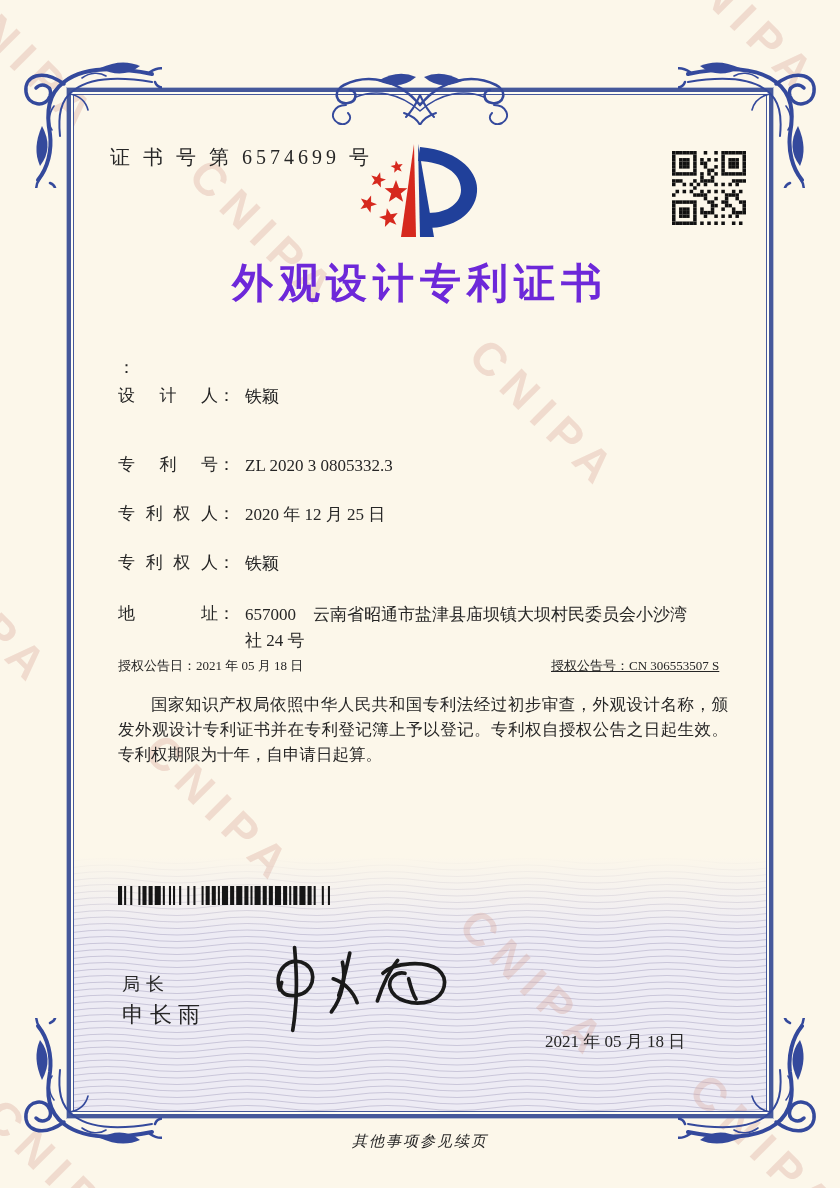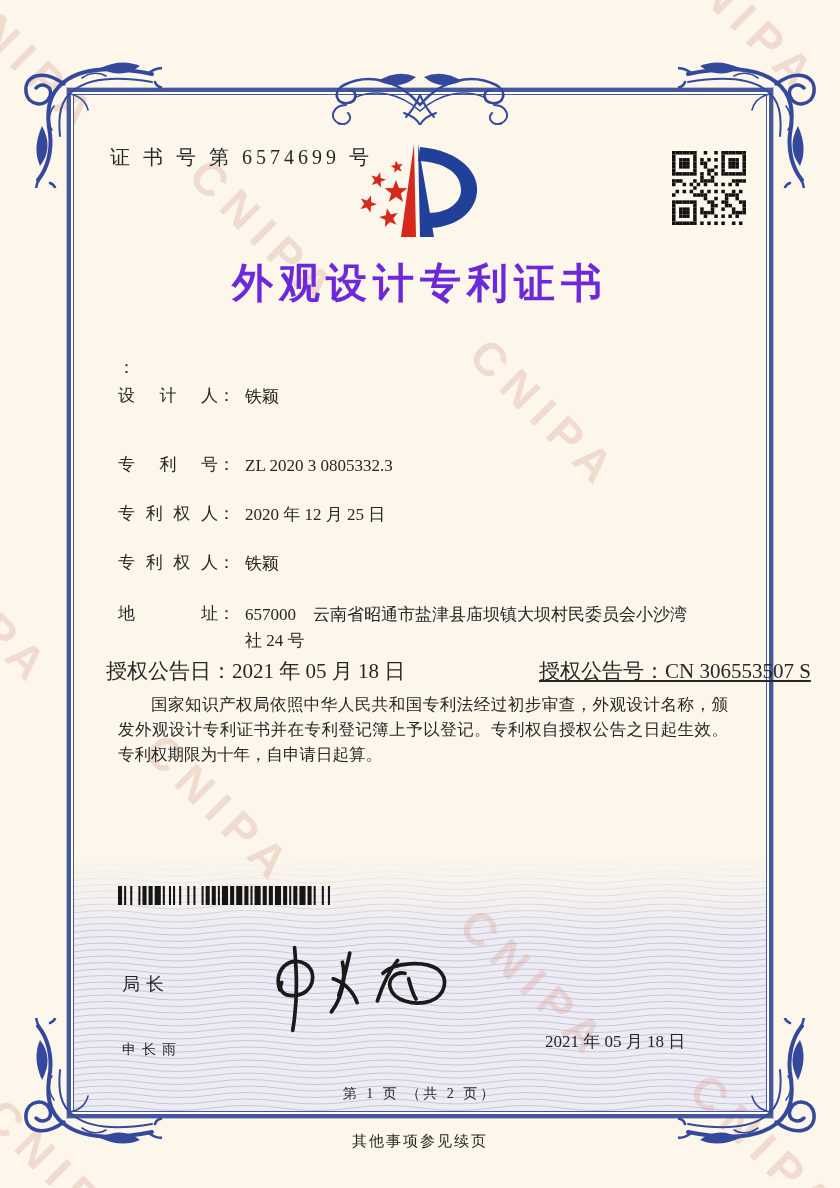--- a/index.html
+++ b/index.html
@@ -24,34 +24,34 @@
   
   .certno{position:absolute;left:110px;top:144px;z-index:5;font-size:20px;letter-spacing:4px;}
   .logo{position:absolute;left:340px;top:134px;z-index:5;}
   .qr{position:absolute;left:672px;top:151px;z-index:5;}
   .title{position:absolute;left:0;top:256px;width:100%;text-align:center;z-index:5;
          font-size:41px;font-weight:bold;letter-spacing:6px;color:#6d28d9;}
   .field{position:absolute;left:118px;z-index:5;display:flex;align-items:flex-start;font-size:17px;}
   .flabel{display:inline-block;width:100px;text-align:justify;text-align-last:justify;}
   .fcolon{display:inline-block;}
   .fvalue{display:inline-block;margin-left:10px;max-width:455px;line-height:26px;}
-  .grantrow{position:absolute;left:106px;top:657px;z-index:5;font-size:21px;display:flex;}
+  .grantrow{position:absolute;left:118px;top:657px;z-index:5;font-size:13px;display:flex;}
   .grant2{position:absolute;left:433px;top:0;text-decoration:underline;}
   .grantrow .cell{white-space:nowrap;}
   .paras{position:absolute;left:118px;top:692px;width:610px;z-index:5;font-size:16.5px;
          line-height:25px;text-align:justify;}
   .paras p{margin:0;text-indent:2em;}
   .barcode{position:absolute;left:118px;top:886px;z-index:5;}
   .signer-title{position:absolute;left:122px;top:963px;z-index:5;font-size:18px;letter-spacing:6px;margin-top:9px;}
-  .signer-name{position:absolute;left:122px;top:1000px;z-index:5;font-size:14px;letter-spacing:6px;margin-top:41px;}
+  .signer-name{position:absolute;left:122px;top:1000px;z-index:5;font-size:22px;letter-spacing:6px;}
   .signature{position:absolute;left:252px;top:942px;z-index:5;}
   .issuedate{position:absolute;left:505px;top:1030px;width:220px;text-align:center;z-index:5;font-size:17px;}
   .pageinfo{position:absolute;left:0;top:1085px;width:100%;text-align:center;z-index:5;
             font-size:14px;letter-spacing:3px;}
-  .footnote{position:absolute;left:0;top:1132px;width:100%;text-align:center;z-index:5;font-size:15px;letter-spacing:2px;}
+  .footnote{position:absolute;left:0;top:1132px;width:100%;text-align:center;z-index:5;font-size:15px;letter-spacing:2px;font-style:italic;}
 </style>
 </head>
 <body>
 
 <div class="page">
 
   <svg width="0" height="0" style="position:absolute" aria-hidden="true">
     <defs>
       <g id="cornerOrn" stroke="#34499C" fill="none" stroke-linecap="round">
         <path d="M140 36 C 100 28, 70 30, 52 44 C 36 56, 34 74, 38 96 C 40 112, 36 130, 26 142" stroke-width="4"></path>
@@ -457,16 +457,15 @@
       <path d="M96 22 C 100 38, 96 60, 84 76"></path>
       <path d="M86 40 C 98 44, 108 54, 112 66"></path>
       <path d="M104 12 C 100 30, 97 44, 92 58"></path>
       <path d="M140 34 C 152 22, 186 20, 200 30 C 212 40, 208 58, 192 64 C 174 70, 152 64, 148 50 C 145 40, 154 32, 164 34"></path>
       <path d="M168 40 C 170 48, 172 56, 176 62"></path>
       <path d="M134 64 C 140 46, 146 32, 156 20"></path>
     </g>
   </svg>
 
   <div class="issuedate">2021 年 05 月 18 日</div>
-  <div class="pageinfo">第 1 页 （共 2 页）</div>
   <div class="footnote">其他事项参见续页</div>
 
 </div>
 
 </body></html>

